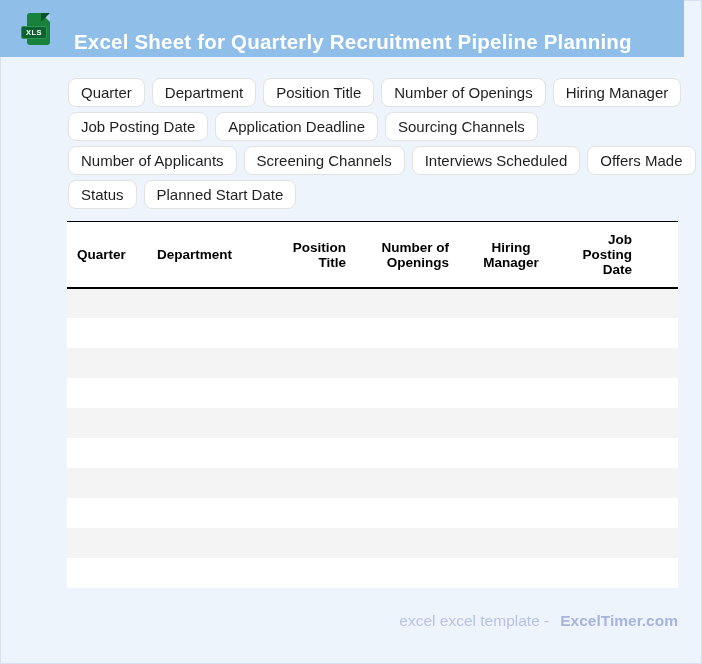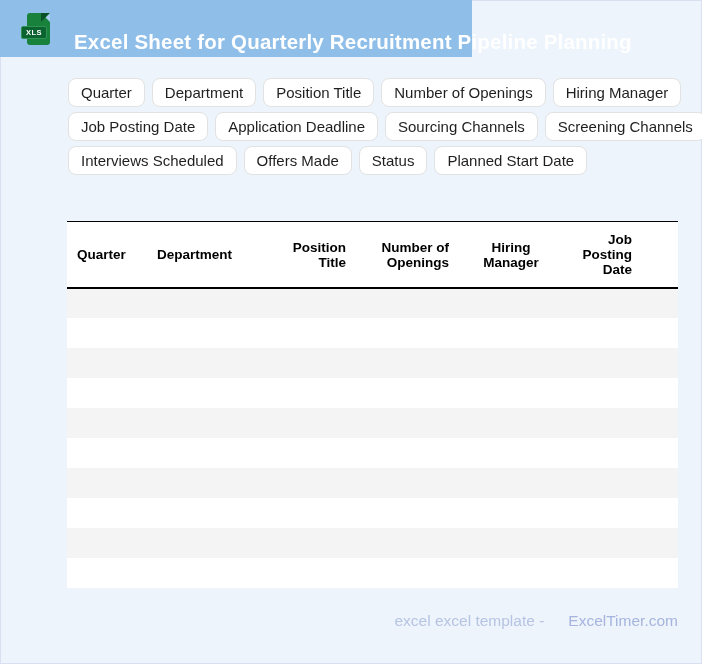--- a/index.html
+++ b/index.html
@@ -8,21 +8,21 @@
     position: relative;
     overflow: hidden;
     background: var(--page-bg, #edf4fb);
     box-shadow: inset 0 0 0 1px #d7e1ef;
     font-family: "Liberation Sans", sans-serif;
   }
 
   
   .banner {
     position: absolute; left: 0; top: 0;
-    width: 472px; height: 57px;
+    width: 684px; height: 57px;
     background: var(--banner-bg, #8fbfe9);
     display: flex; align-items: center;
   }
   .xls-icon {
     position: relative;
     width: 23px; height: 32px;
     margin-left: 27px;
     flex: 0 0 auto;
   }
   .xls-icon .file-body {
@@ -118,23 +118,23 @@
   table.sheet td { padding: 0; border: none; }
 
   
   .footer {
     position: absolute; top: 612px; right: 24px;
     font-size: 15.5px;
     color: var(--footer-text, #b7c3e3);
     white-space: nowrap;
   }
   .footer .brand {
-    font-weight: normal;
+    font-weight: bold;
     color: var(--footer-brand, #a6b4de);
-    margin-left: 24px;
+    margin-left: 11px;
     cursor: pointer;
   }
 </style>
 </head>
 <body style="--banner-bg: #8fbfe9; --page-bg: #edf4fb; --icon-green: #18813c; --icon-dark-green: #0b6330; --icon-fold: #0a5128; --stripe: #f4f4f5; --footer-text: #b7c3e3; --footer-brand: #a6b4de;">
 
 <div class="banner">
   <div class="xls-icon">
     <div class="file-body"></div>
     <div class="file-fold"></div>
@@ -146,20 +146,21 @@
 
 <div class="chips">
     <button class="chip">Quarter</button>
     <button class="chip">Department</button>
     <button class="chip">Position Title</button>
     <button class="chip">Number of Openings</button>
     <button class="chip">Hiring Manager</button>
     <button class="chip">Job Posting Date</button>
     <button class="chip">Application Deadline</button>
     <button class="chip">Sourcing Channels</button>
+    <button class="chip">Number of Applicants</button>
     <button class="chip">Screening Channels</button>
     <button class="chip">Interviews Scheduled</button>
     <button class="chip">Offers Made</button>
     <button class="chip">Status</button>
     <button class="chip">Planned Start Date</button>
   </div>
 
 <div class="table-wrap">
   <table class="sheet">
     <thead>

